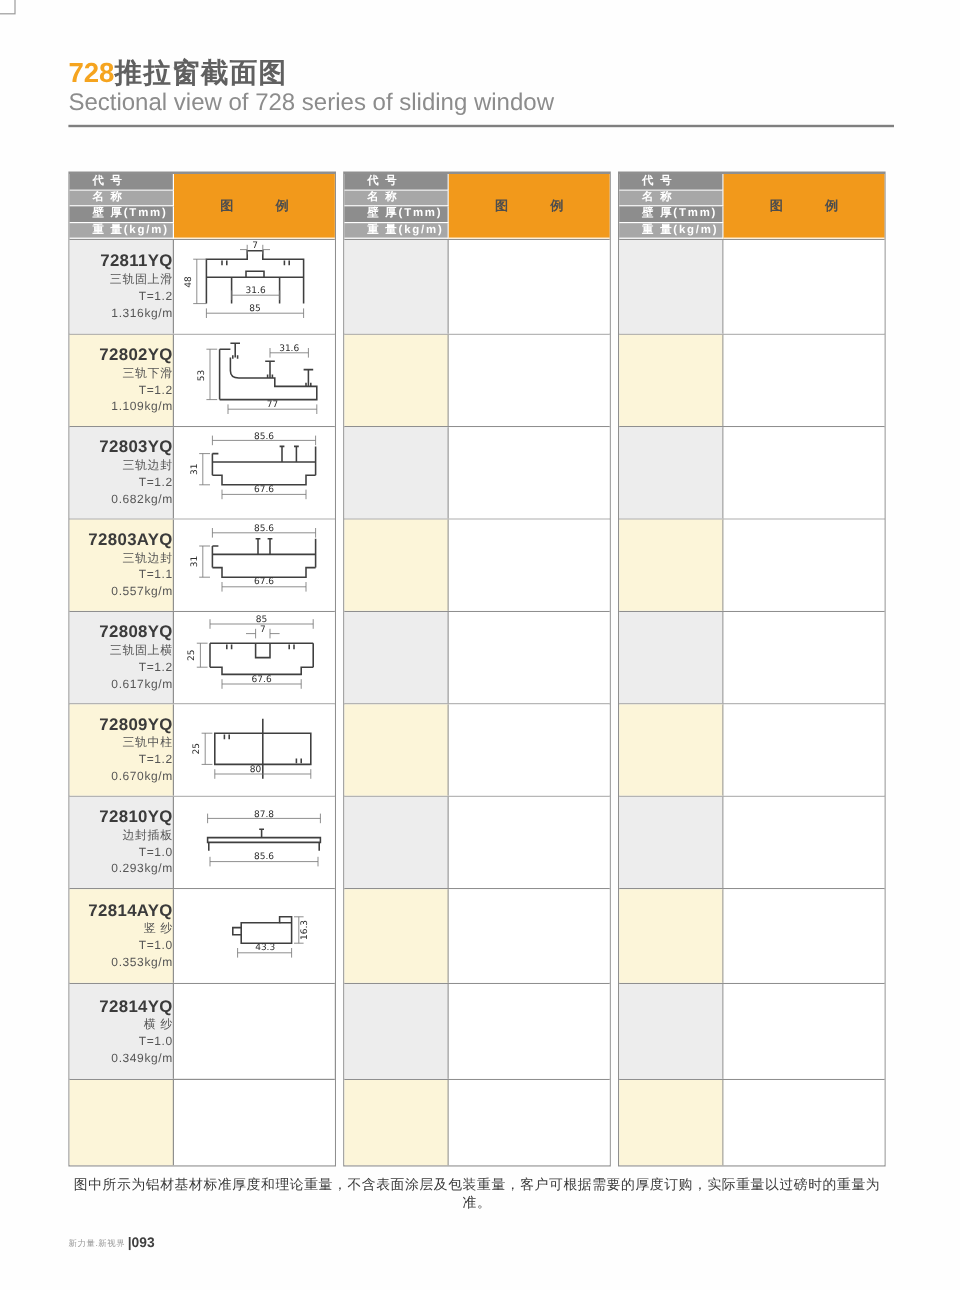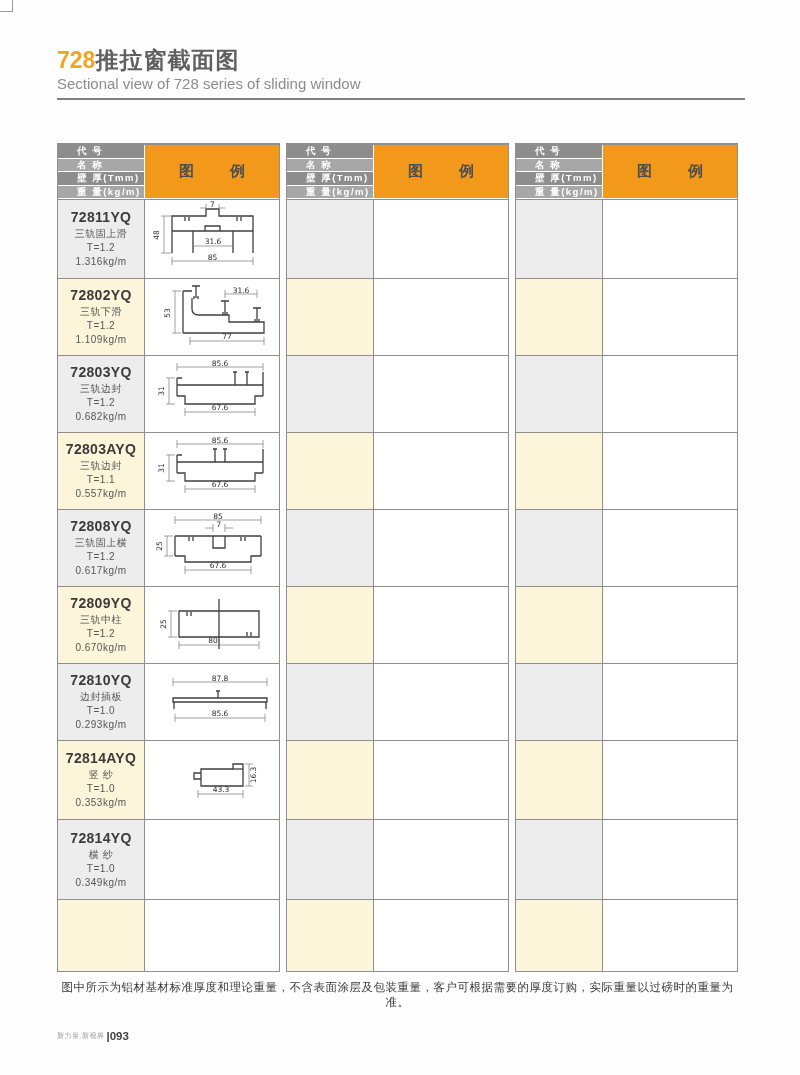--- a/index.html
+++ b/index.html
@@ -5,38 +5,38 @@
   * { margin:0; padding:0; box-sizing:border-box; }
   body { background:#e9e9e9; font-family:"Liberation Sans","DejaVu Sans",sans-serif; }
   .page { position:relative; width:800px; height:1075px; background:#fefefe; overflow:hidden; margin:0 auto; }
 
   .corner-square { position:absolute; left:-4px; top:-4px; width:17px; height:16px;
     border:1.5px solid #9b9b9b; background:#fff; }
 
   .doc-header { position:absolute; left:57px; top:46px; width:688px; }
   .title { font-size:23px; font-weight:bold; color:#606060; letter-spacing:1px; line-height:28px; }
   .title .accent { color:#F5A41F; letter-spacing:0; }
-  .subtitle { font-size:15px; color:#8c8c8c; margin-top:1px; }
+  .subtitle { font-size:20px; color:#8c8c8c; margin-top:1px; }
   .rule { margin-top:6px; border-top:2px solid #7f7f7f; }
 
   .catalog { position:absolute; left:57px; top:143px; display:flex; gap:6px; }
   .group { width:223px; border:1px solid #8f8f8f; border-top:2px solid #8f8f8f; background:#fff; }
 
   .group-header { display:grid; grid-template-columns:87px 1fr; grid-template-rows:repeat(4,13.5px); }
   .hdr-cell { color:#fff; font-weight:bold; font-size:9.5px; line-height:12px; padding-left:19px;
     letter-spacing:1.5px; border-bottom:1px solid #fff; border-right:1px solid #fff; overflow:hidden; }
   .hdr-cell.dark { background:#8d8d8d; }
   .hdr-cell.light { background:#a7a7a7; }
   .hdr-legend { grid-column:2; grid-row:1/5; background:#F2991B; color:#4d4d4d;
-    display:flex; align-items:center; justify-content:center; font-size:15px; font-weight:bold;
+    display:flex; align-items:center; justify-content:center; font-size:11px; font-weight:bold;
     letter-spacing:16px; text-indent:16px; border-bottom:1px solid #fff; }
 
   .row { display:grid; grid-template-columns:87px 1fr; border-top:1px solid #8f8f8f; height:77px; }
   .row.h79 { height:79px; } .row.h80 { height:80px; } .row.h72 { height:72px; }
-  .info { border-right:1px solid #8f8f8f; display:flex; flex-direction:column; align-items:center;
+  .info { border-right:1px solid #8f8f8f; display:flex; flex-direction:column; align-items:flex-end;
     justify-content:center; text-align:center; }
   .info.gray { background:#EDEDED; }
   .info.cream { background:#FCF5D9; }
   .code { font-size:14px; font-weight:bold; color:#3b3b3b; letter-spacing:0.3px; margin-bottom:2px; }
   .meta { font-size:10px; color:#555; line-height:14px; letter-spacing:0.5px; }
   .art { background:#fff; display:flex; align-items:center; justify-content:center; overflow:hidden; }
 
   .art svg .p { stroke:#3f3f3f; stroke-width:1.3; fill:none; }
   .art svg .d { stroke:#787878; stroke-width:0.7; fill:none; }
   .art svg text { font-size:7.5px; fill:#2e2e2e; font-family:"DejaVu Sans",sans-serif; }

